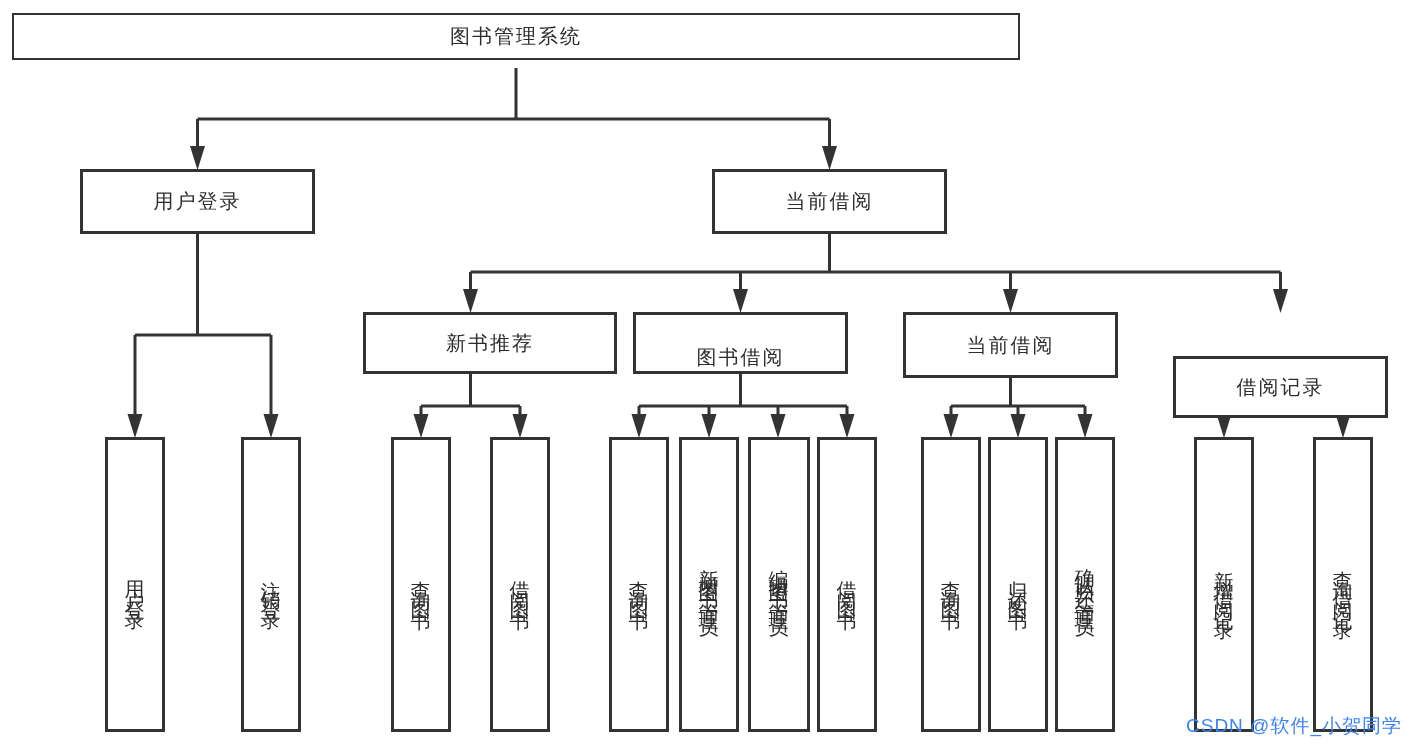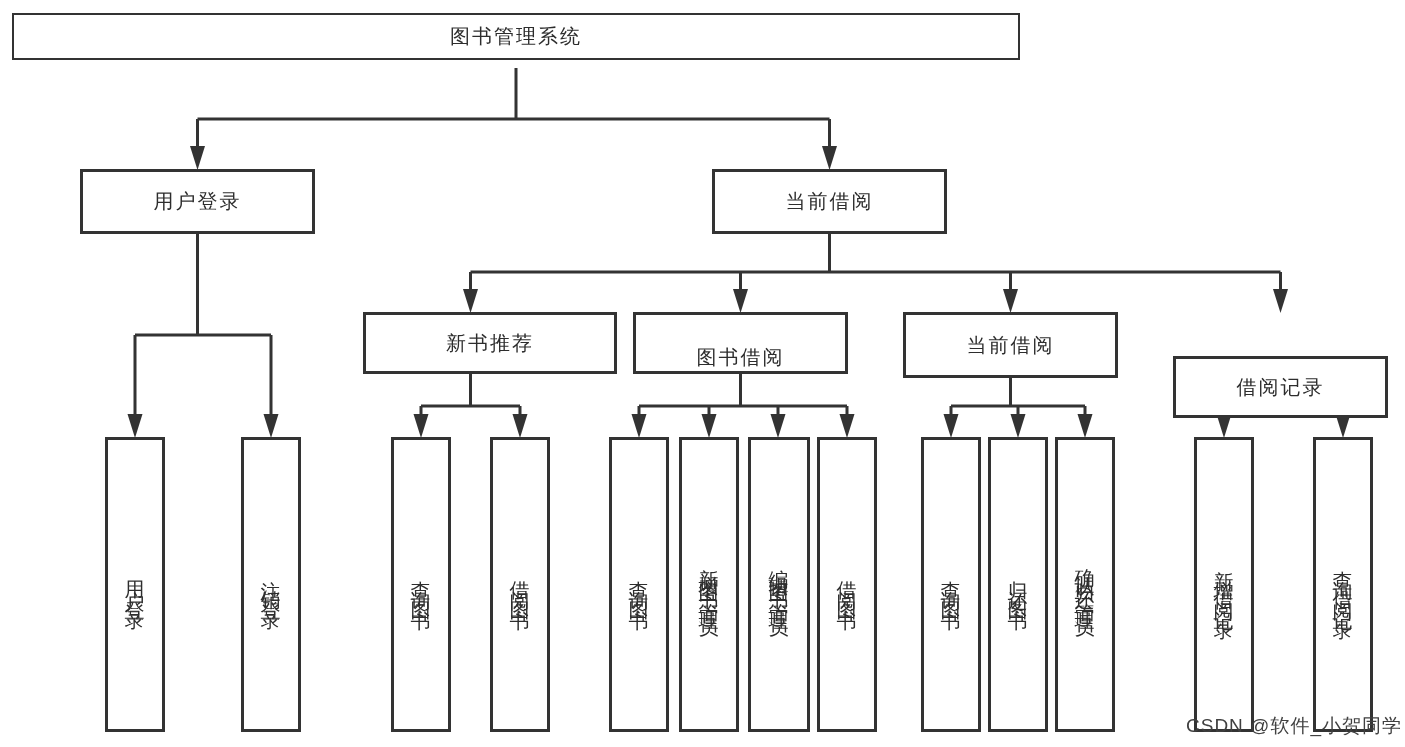--- a/index.html
+++ b/index.html
@@ -48,21 +48,21 @@
     letter-spacing: 10px;
     line-height: 1;
     color: #2d2d2d;
     white-space: nowrap;
   }
   .watermark {
     position: absolute;
     left: 1186px;
     top: 713px;
     font-size: 19px;
-    color: #404040;
+    color: #3b82f6;
     white-space: nowrap;
     letter-spacing: 1px;
   }
 </style>
 </head>
 <body>
 
 <div id="stage">
 
   <svg id="connectors" viewBox="0 0 1405 747" xmlns="http://www.w3.org/2000/svg">

